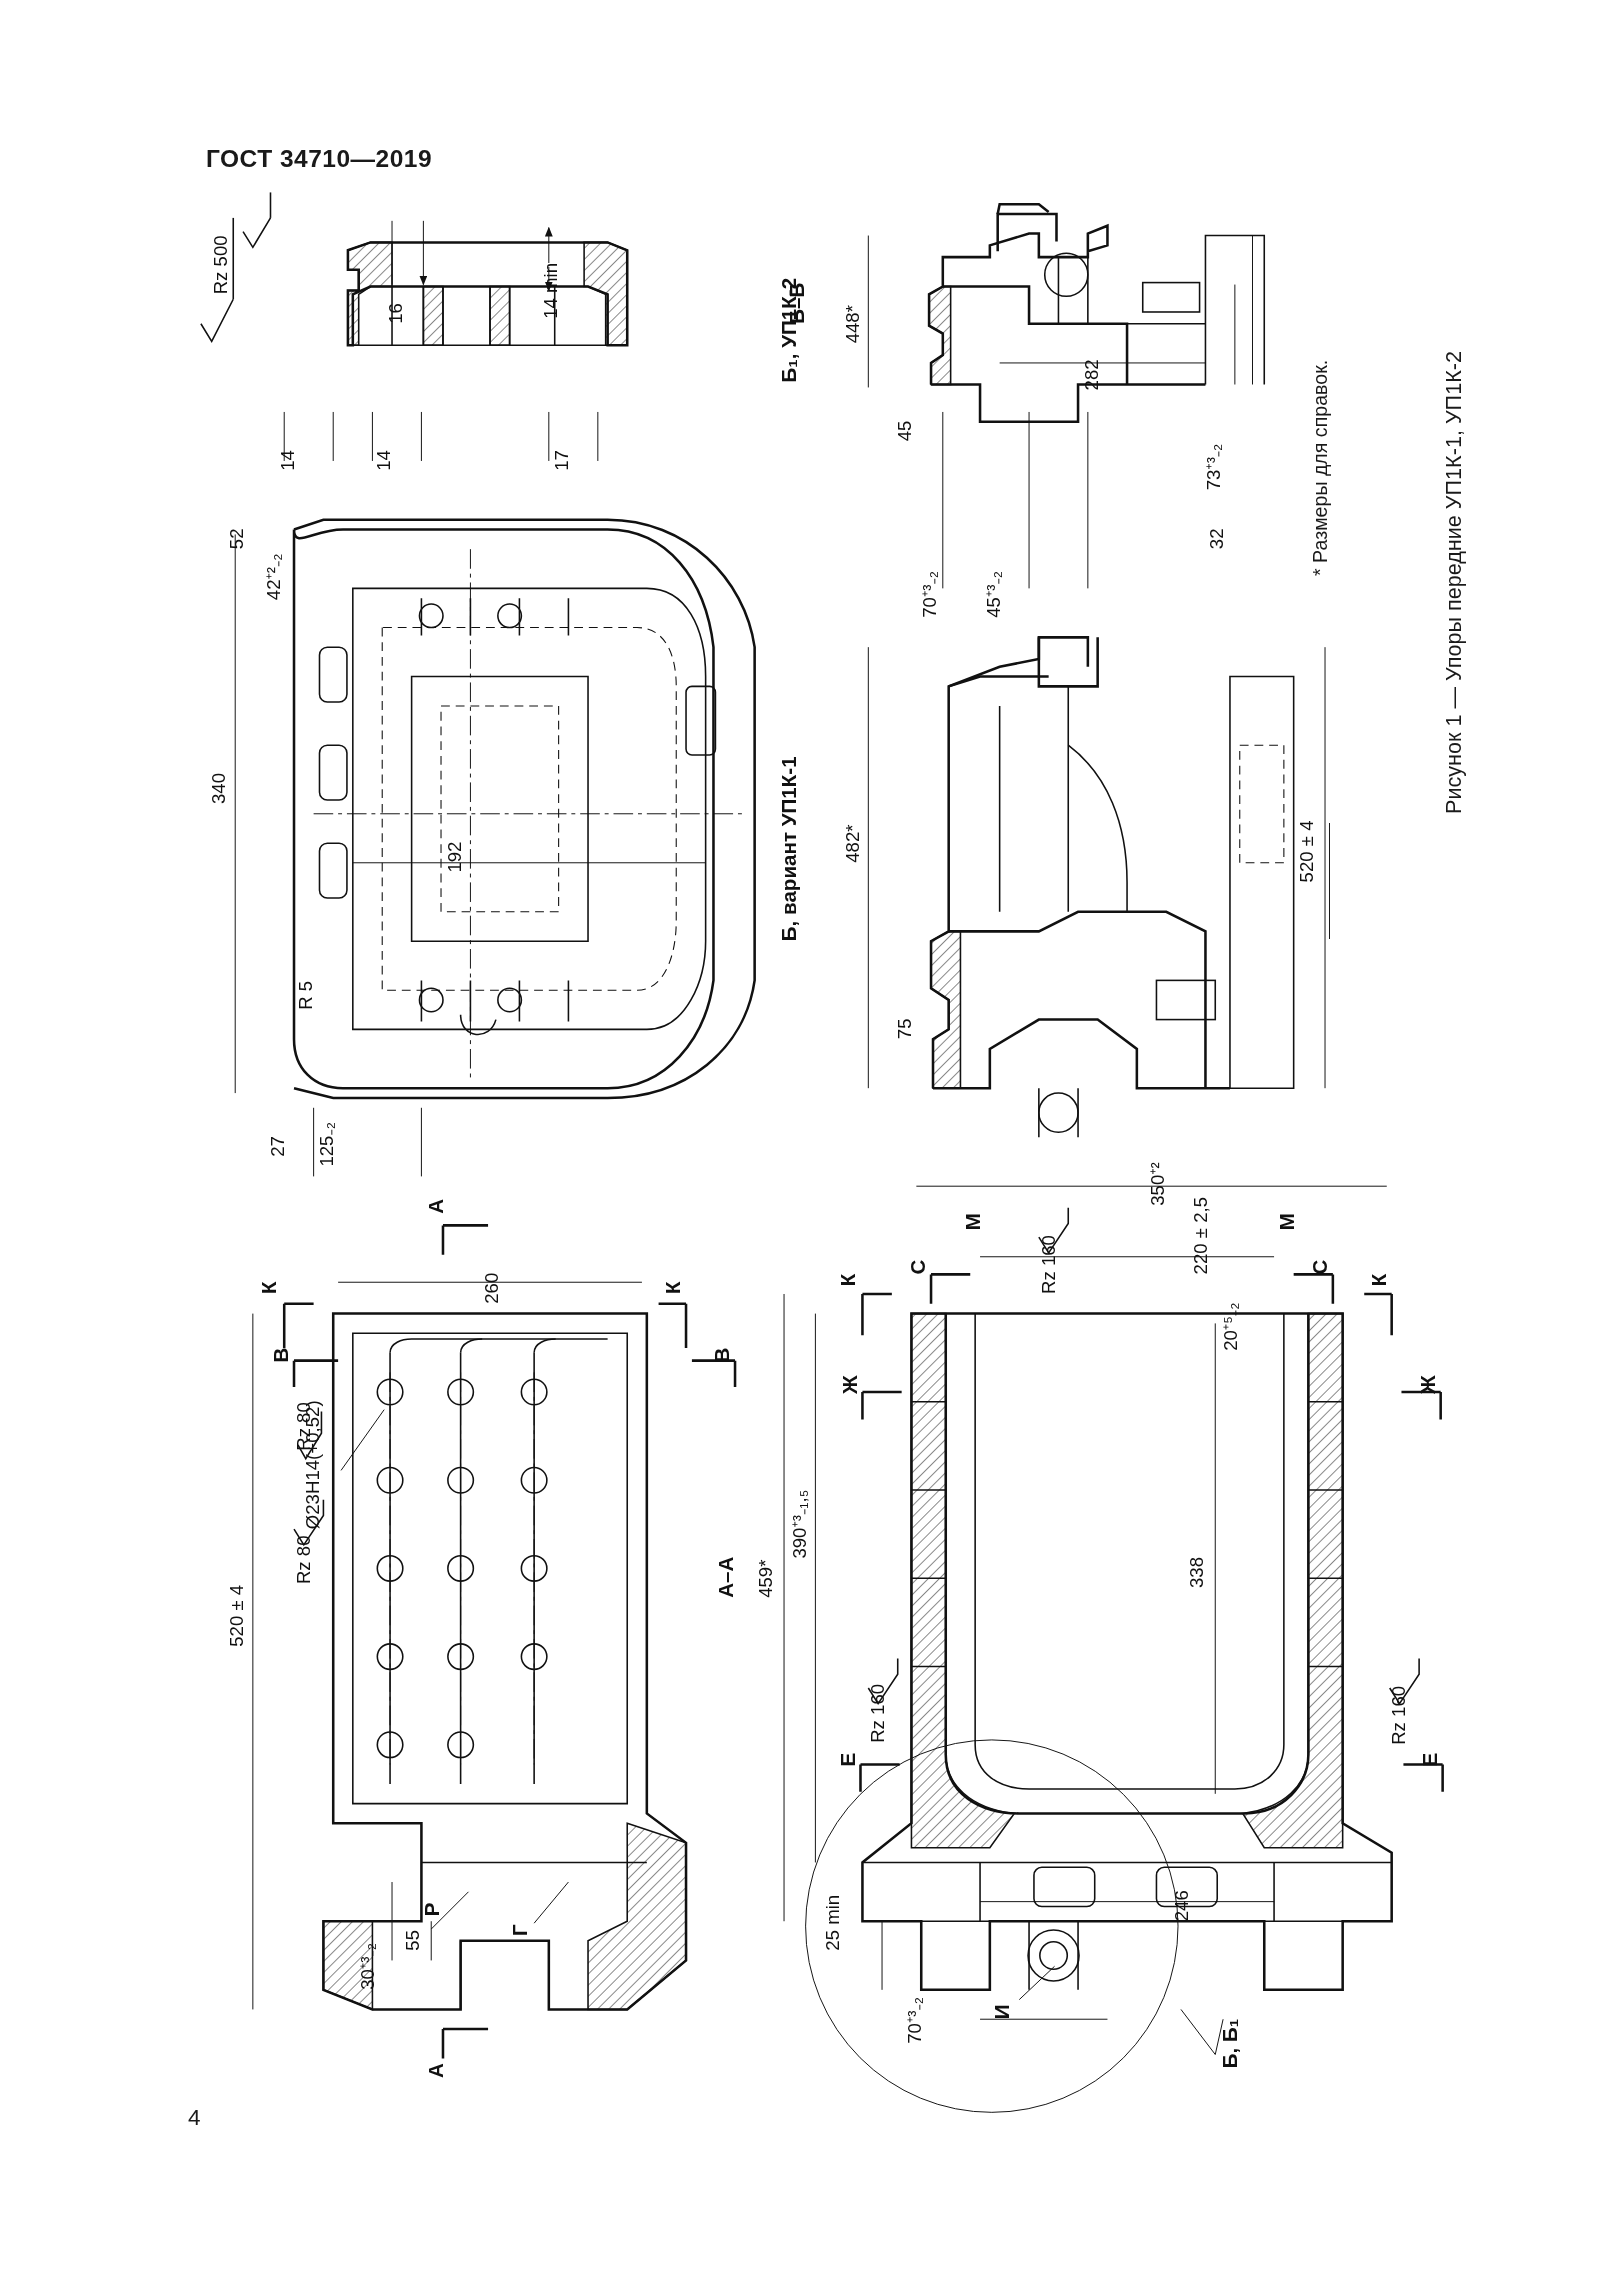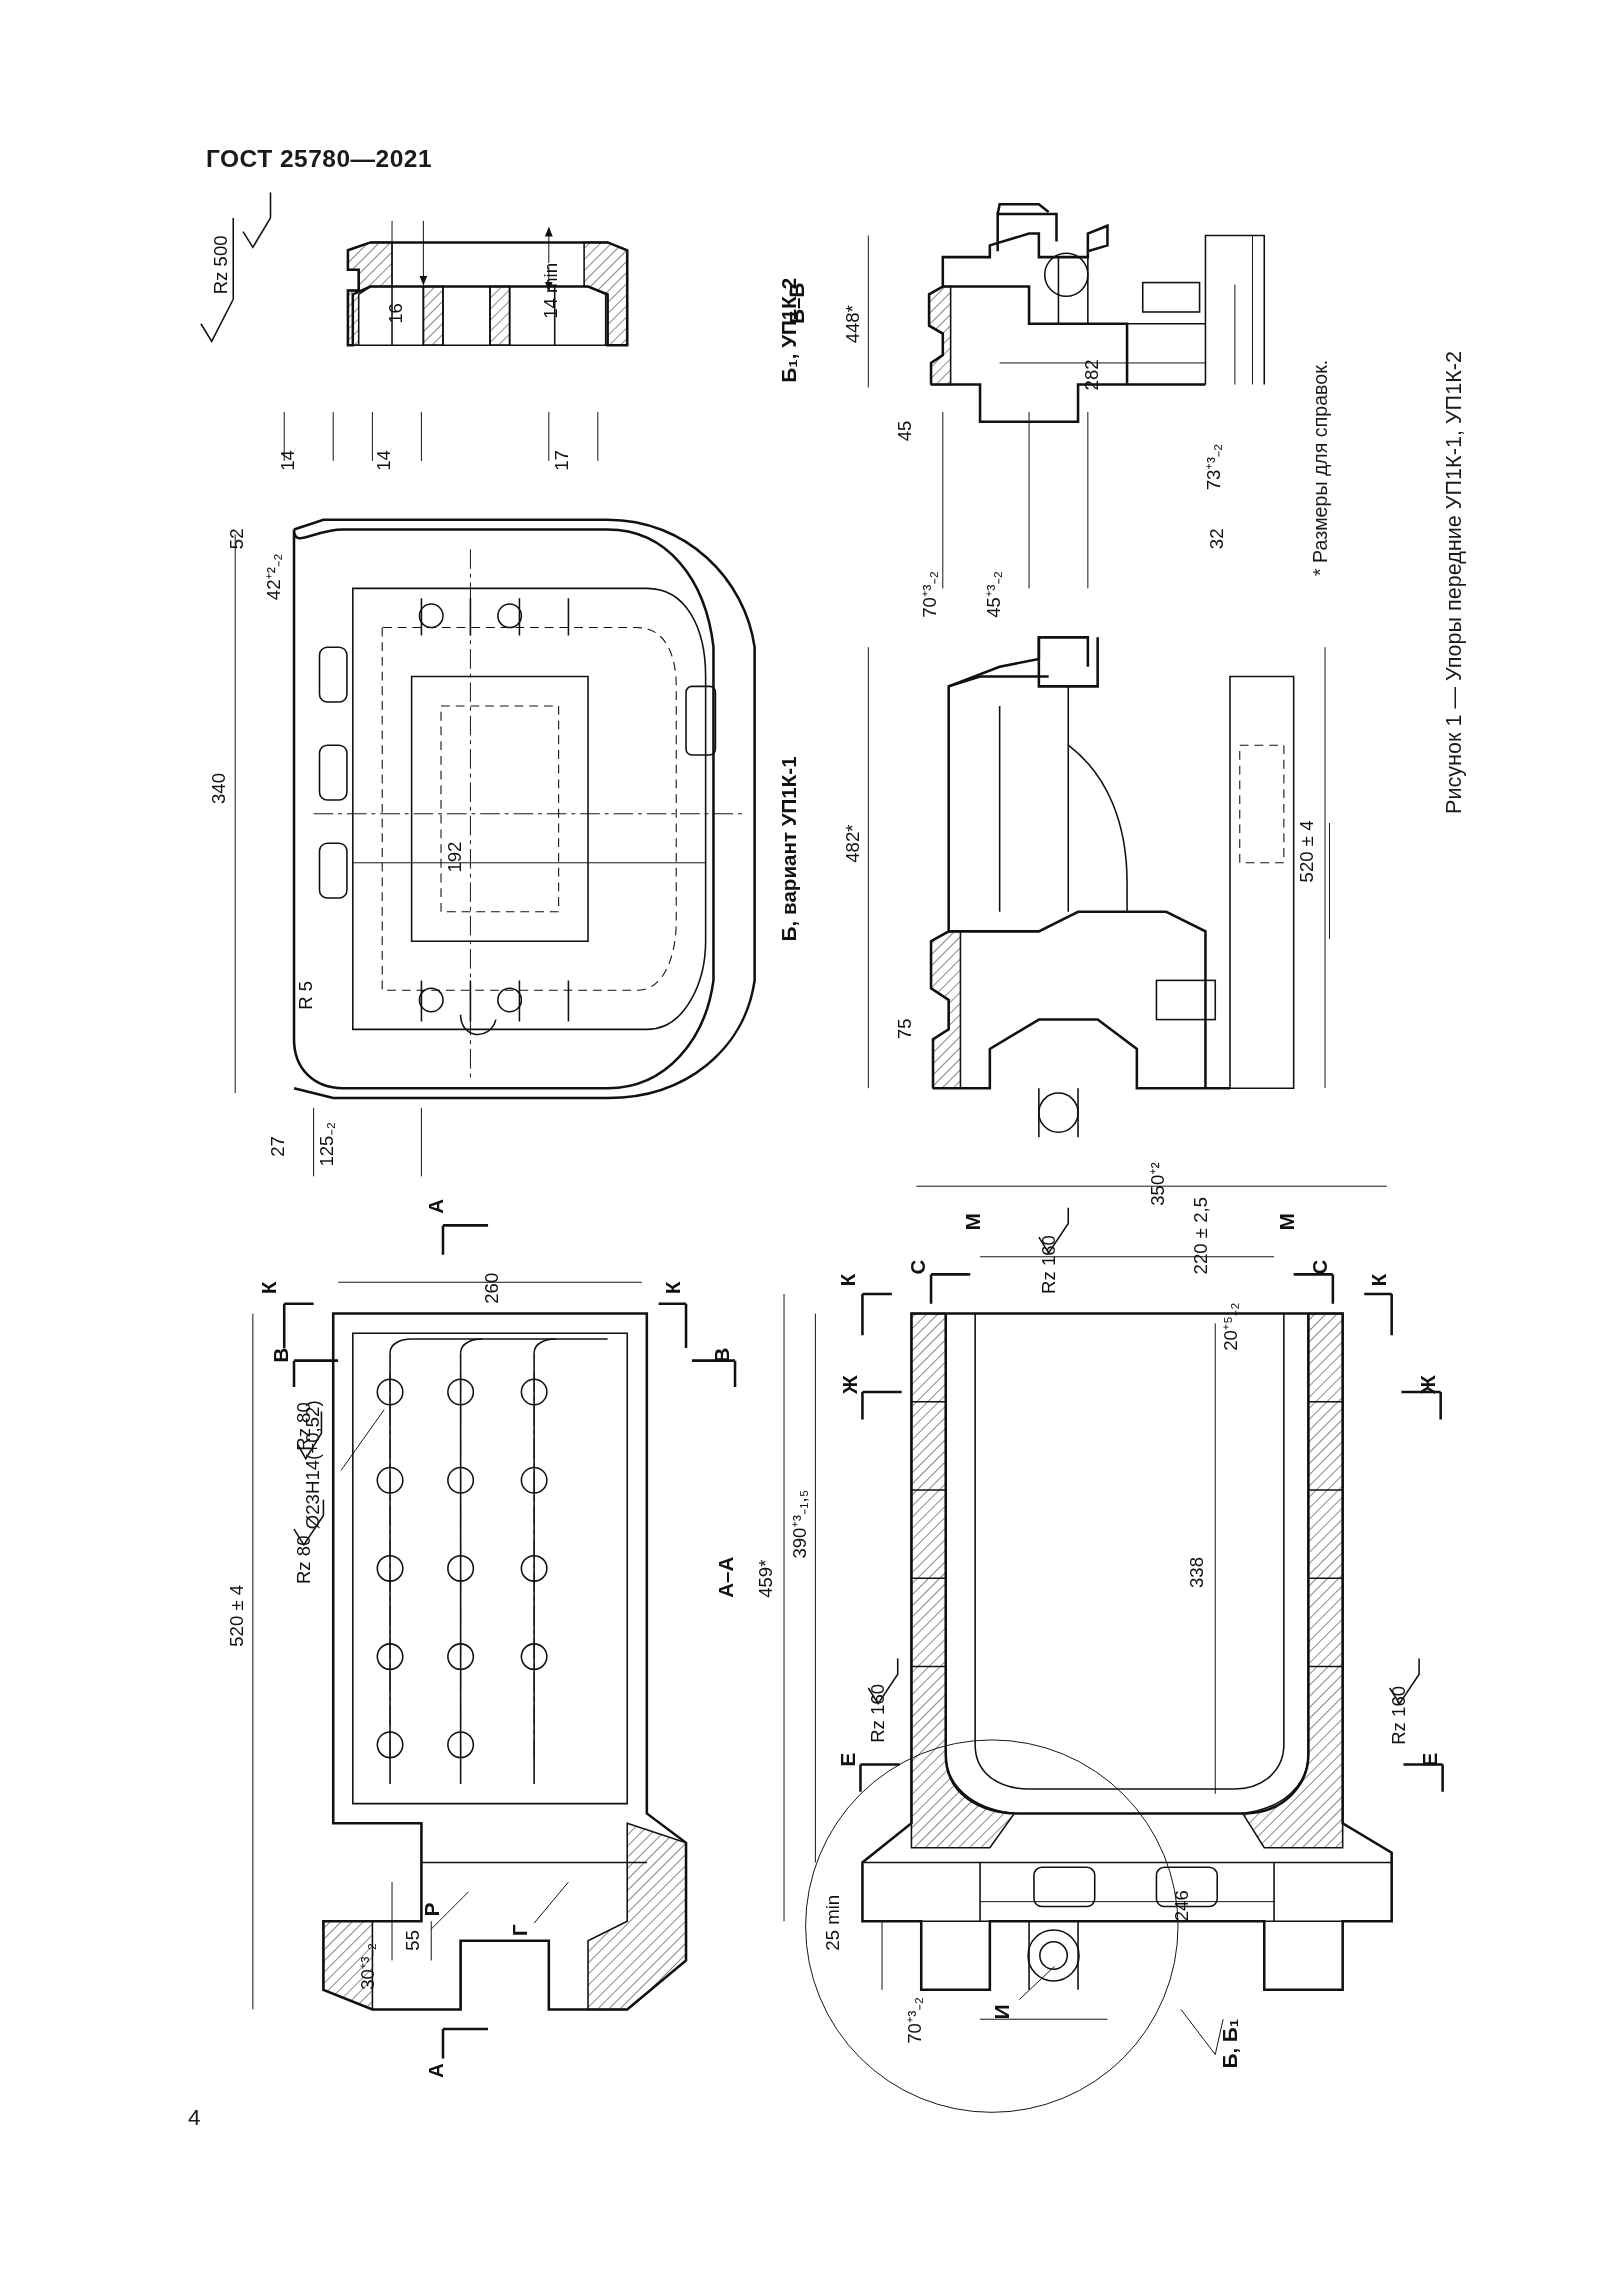--- a/index.html
+++ b/index.html
@@ -109,21 +109,21 @@
     fill: url(#hatch);
     stroke: #111;
     stroke-width: 1.6;
   }
 </style>
 </head>
 <body>
 
 <div class="page">
 
-  <div class="std-number">ГОСТ 25780—2021</div>
+  <div class="std-number">ГОСТ 34710—2019</div>
   <div class="page-number">4</div>
   <div class="fig-caption">Рисунок 1 — Упоры передние УП1К-1, УП1К-2</div>
   <div class="note-ref">* Размеры для справок.</div>
   <div class="note-ref-line"></div>
 
   <svg class="drawing" viewBox="0 0 1654 2339">
     <defs>
       <pattern id="hatch" width="8" height="8" patternUnits="userSpaceOnUse" patternTransform="rotate(45)">
         <line x1="0" y1="0" x2="0" y2="8" stroke="#111" stroke-width="1"></line>
       </pattern>

